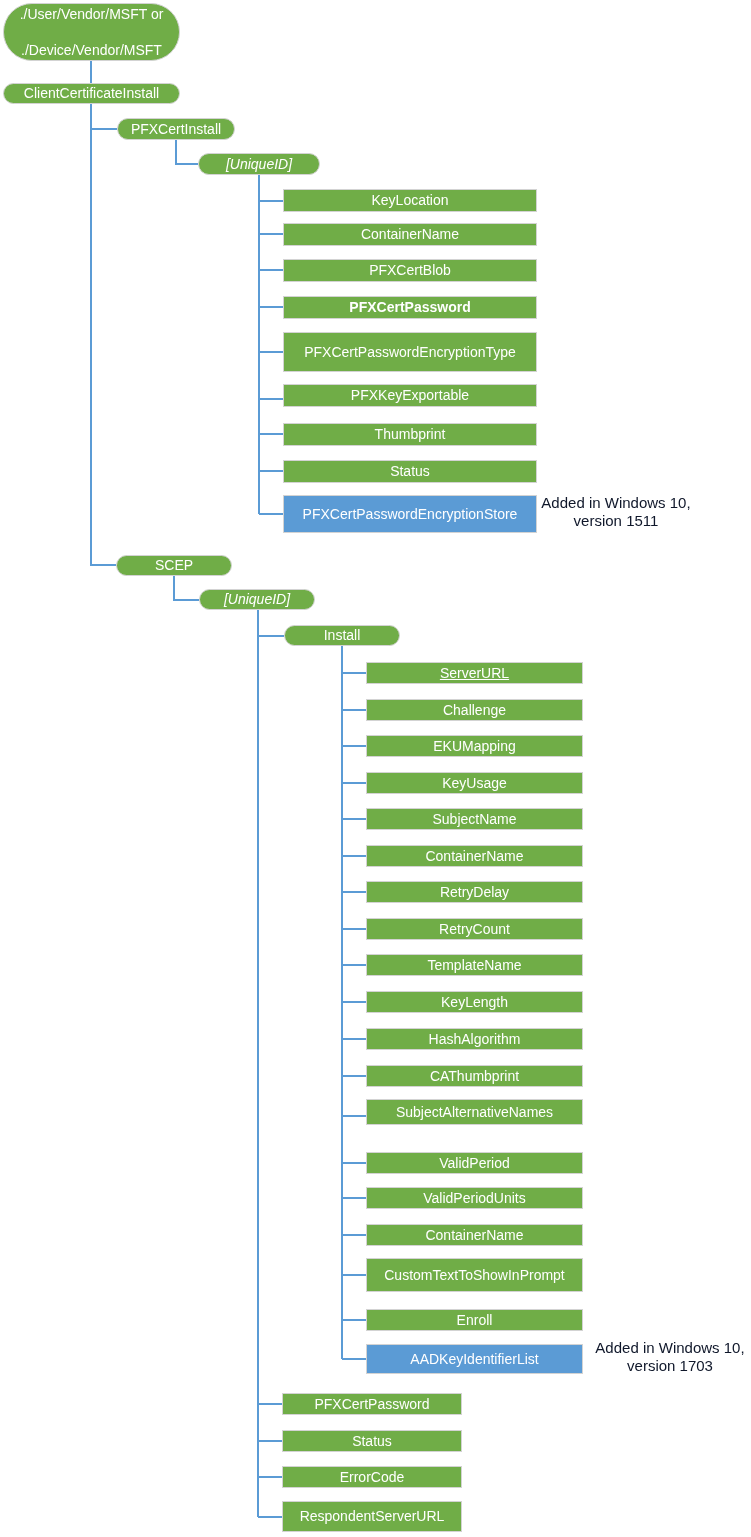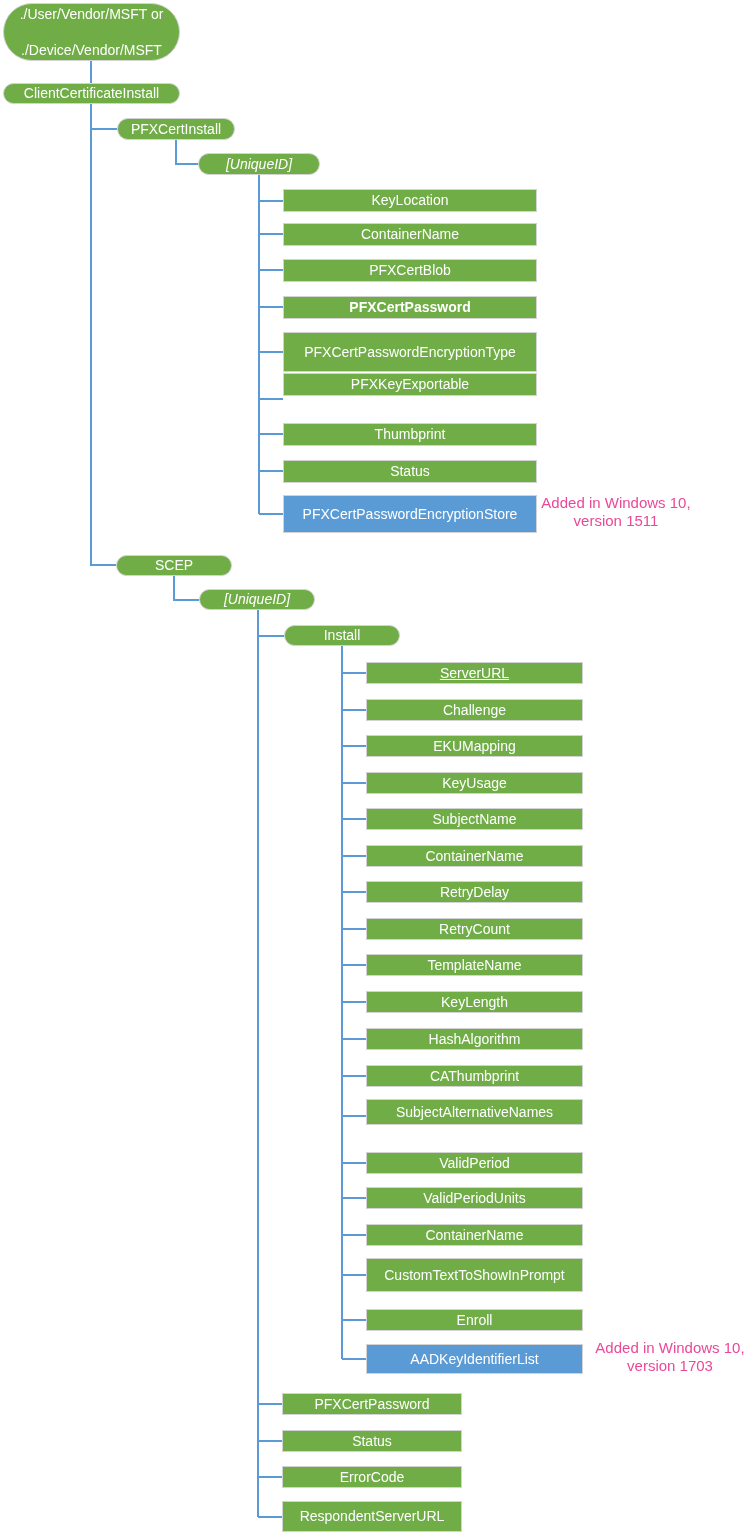--- a/index.html
+++ b/index.html
@@ -15,21 +15,21 @@
     border:1px solid #d3d3d3;box-sizing:border-box;text-align:center;line-height:1.15;
   }
   .pill{border-radius:999px;}
   .root{flex-direction:column;font-size:14px;line-height:1.45;justify-content:space-between;}
   .blue{background:var(--blue,#5B9BD5);}
   .italic{font-style:italic;}
   .g1{left:283px;width:254px;height:23px;}
   .g2{left:366px;width:217px;height:22px;}
   .g3{left:282px;width:180px;height:22px;}
   .annotation{
-    position:absolute;color:#ec4899;font-size:15px;text-align:center;line-height:1.2;
+    position:absolute;color:#0f172a;font-size:15px;text-align:center;line-height:1.2;
     display:flex;flex-direction:column;align-items:center;
   }
 </style>
 </head>
 <body>
 
 <div class="canvas">
 
   <svg class="connectors" viewBox="0 0 751 1537" xmlns="http://www.w3.org/2000/svg">
     <path d="
@@ -56,21 +56,21 @@
   </div>
   <div class="node pill" style="left:3px;top:83px;width:177px;height:21px;">ClientCertificateInstall</div>
   <div class="node pill" style="left:117px;top:118px;width:118px;height:22px;">PFXCertInstall</div>
   <div class="node pill italic" style="left:198px;top:153px;width:122px;height:22px;">[UniqueID]</div>
 
   <div class="node g1" style="top:189px;">KeyLocation</div>
   <div class="node g1" style="top:223px;">ContainerName</div>
   <div class="node g1" style="top:259px;">PFXCertBlob</div>
   <div class="node g1" style="top:296px;font-weight:bold;">PFXCertPassword</div>
   <div class="node g1" style="top:332px;height:40px;">PFXCertPasswordEncryptionType</div>
-  <div class="node g1" style="top:373px;">PFXKeyExportable</div>
+  <div class="node g1" style="top:384px;">PFXKeyExportable</div>
   <div class="node g1" style="top:423px;">Thumbprint</div>
   <div class="node g1" style="top:460px;">Status</div>
   <div class="node g1 blue" style="top:495px;height:38px;">PFXCertPasswordEncryptionStore</div>
 
   <div class="annotation" style="left:535px;top:494px;width:162px;">
     <span>Added in Windows 10,</span>
     <span>version 1511</span>
   </div>
 
   <div class="node pill" style="left:116px;top:555px;width:116px;height:21px;">SCEP</div>

